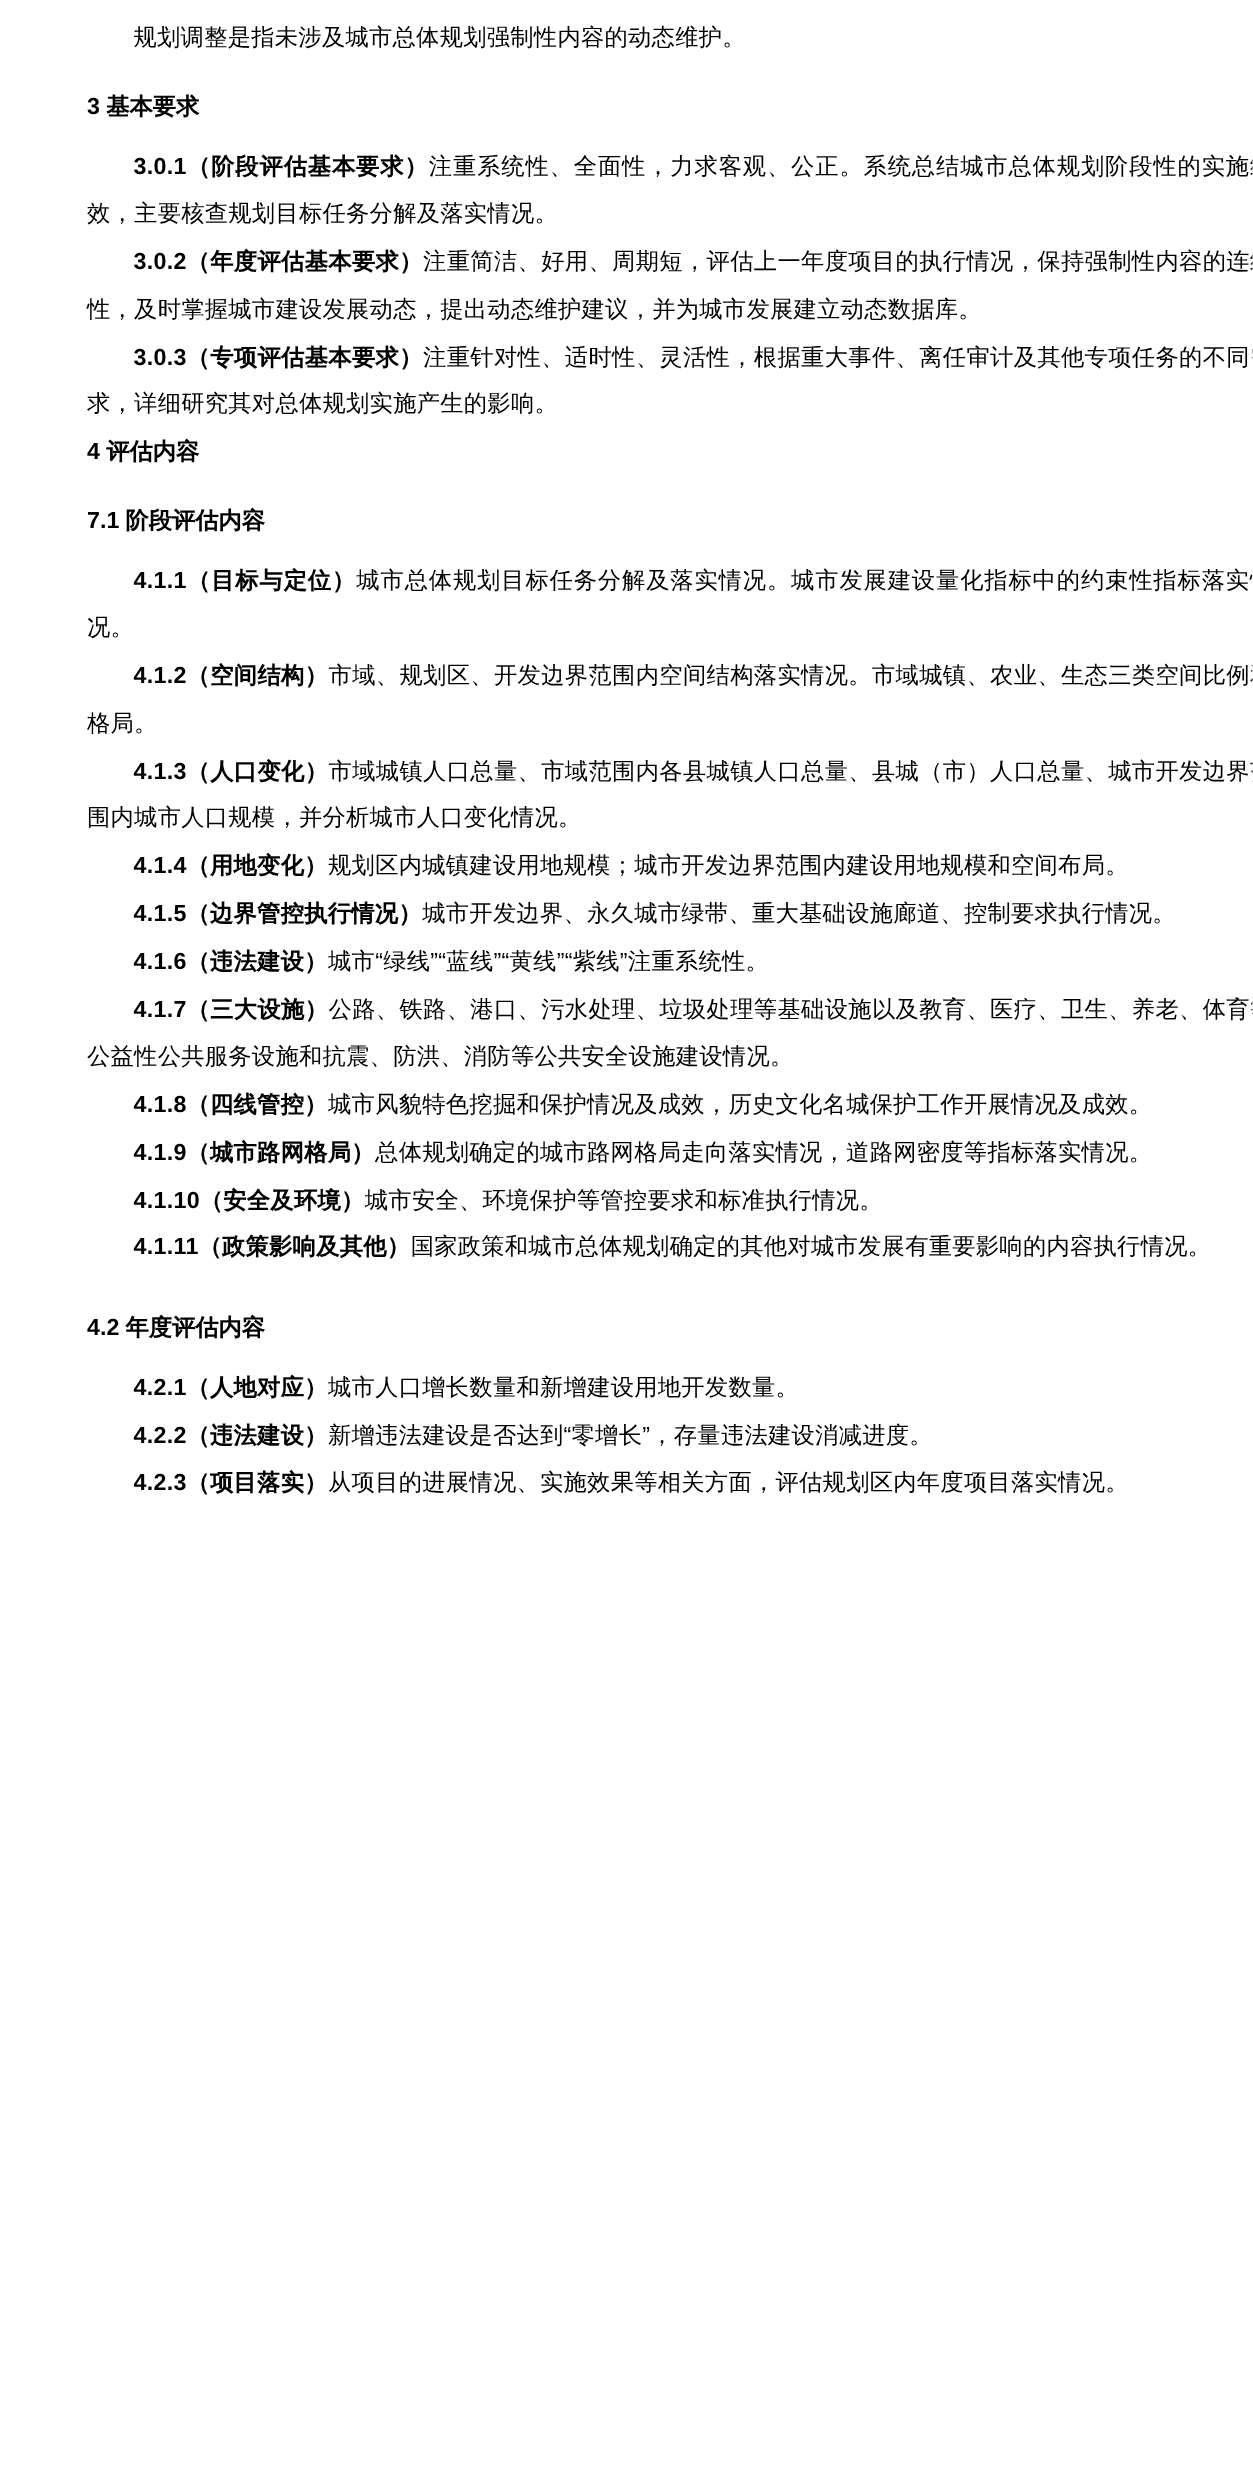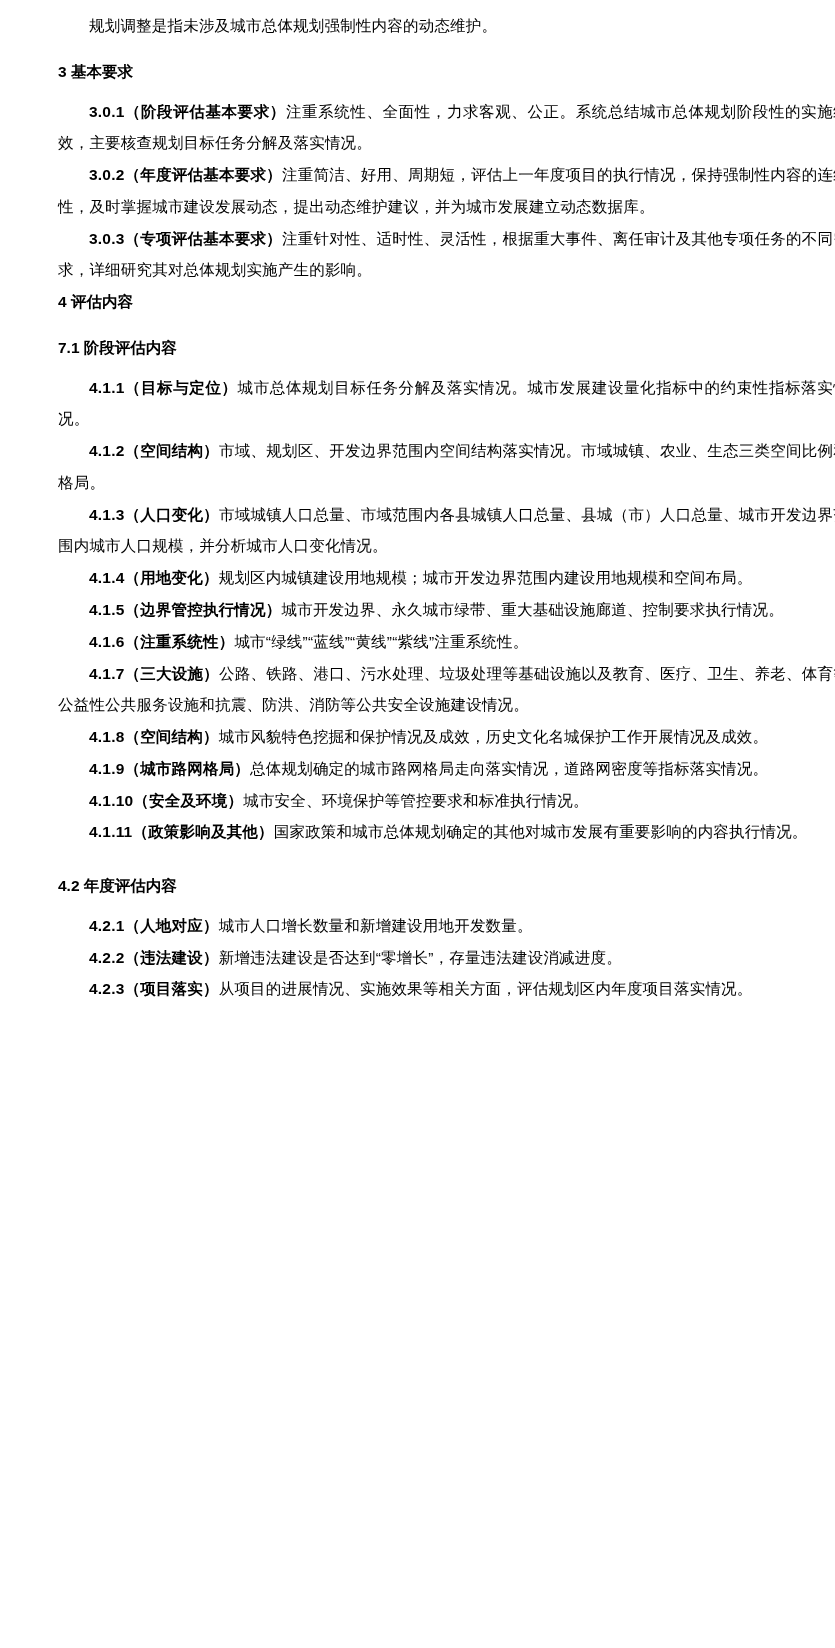--- a/index.html
+++ b/index.html
@@ -83,25 +83,25 @@
   <p class="p indent"><span class="num">4.1.1（目标与定位）</span><span>城市总体规划目标任务分解及落实情况。城市发展建设量化指标中的约束性指标落实情况。</span></p>
 
   <p class="p indent"><span class="num">4.1.2（空间结构）</span><span>市域、规划区、开发边界范围内空间结构落实情况。市域城镇、农业、生态三类空间比例和格局。</span></p>
 
   <p class="p indent"><span class="num">4.1.3（人口变化）</span><span>市域城镇人口总量、市域范围内各县城镇人口总量、县城（市）人口总量、城市开发边界范围内城市人口规模，并分析城市人口变化情况。</span></p>
 
   <p class="p indent"><span class="num">4.1.4（用地变化）</span><span>规划区内城镇建设用地规模；城市开发边界范围内建设用地规模和空间布局。</span></p>
 
   <p class="p indent"><span class="num">4.1.5（边界管控执行情况）</span><span>城市开发边界、永久城市绿带、重大基础设施廊道、控制要求执行情况。</span></p>
 
-  <p class="p indent"><span class="num">4.1.6（注重系统性）</span><span>城市“绿线”“蓝线”“黄线”“紫线”注重系统性。</span></p>
+  <p class="p indent"><span class="num">4.1.6（违法建设）</span><span>城市“绿线”“蓝线”“黄线”“紫线”注重系统性。</span></p>
 
   <p class="p indent"><span class="num">4.1.7（三大设施）</span><span>公路、铁路、港口、污水处理、垃圾处理等基础设施以及教育、医疗、卫生、养老、体育等公益性公共服务设施和抗震、防洪、消防等公共安全设施建设情况。</span></p>
 
-  <p class="p indent"><span class="num">4.1.8（空间结构）</span><span>城市风貌特色挖掘和保护情况及成效，历史文化名城保护工作开展情况及成效。</span></p>
+  <p class="p indent"><span class="num">4.1.8（四线管控）</span><span>城市风貌特色挖掘和保护情况及成效，历史文化名城保护工作开展情况及成效。</span></p>
 
   <p class="p indent"><span class="num">4.1.9（城市路网格局）</span><span>总体规划确定的城市路网格局走向落实情况，道路网密度等指标落实情况。</span></p>
 
   <p class="p indent"><span class="num">4.1.10（安全及环境）</span><span>城市安全、环境保护等管控要求和标准执行情况。</span></p>
 
   <p class="p indent"><span class="num">4.1.11（政策影响及其他）</span><span>国家政策和城市总体规划确定的其他对城市发展有重要影响的内容执行情况。</span></p>
 
   <div class="spacer-lg"></div>
 
   <p class="h-section">4.2 年度评估内容</p>

